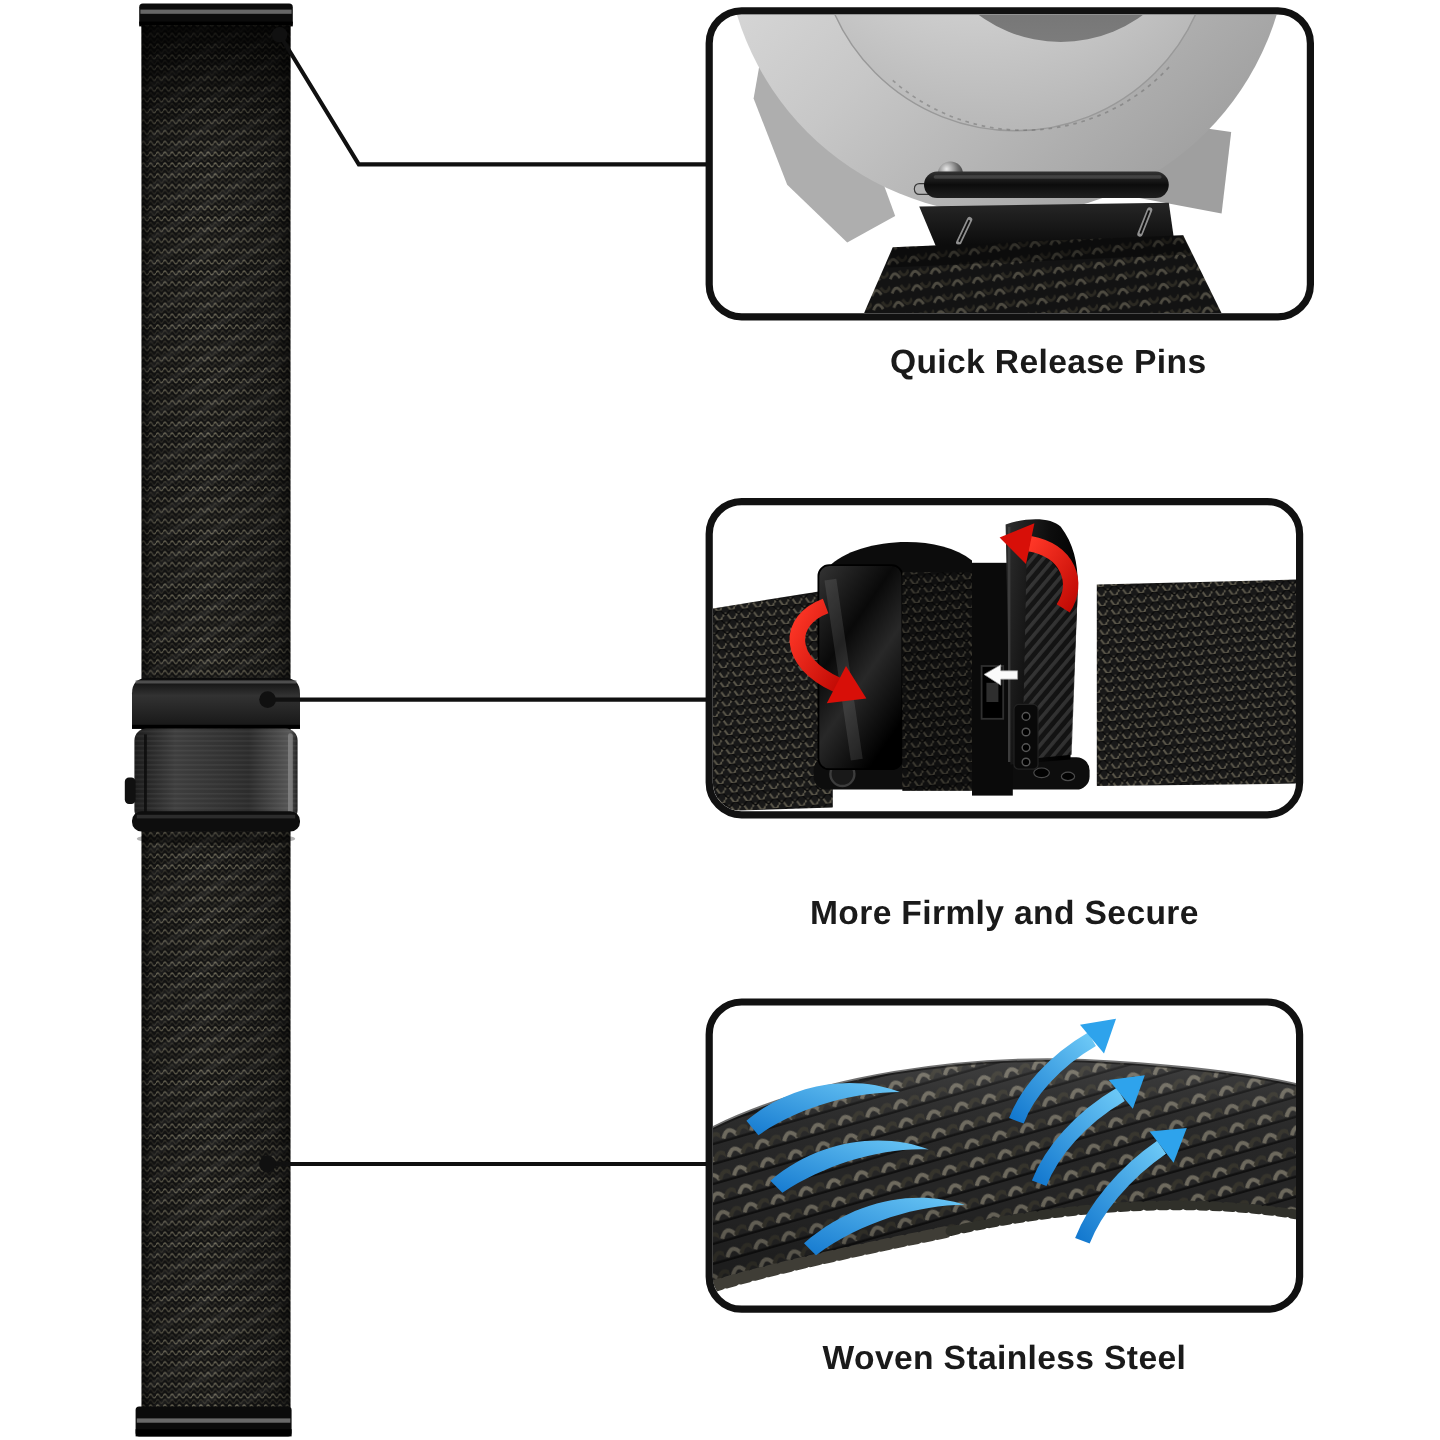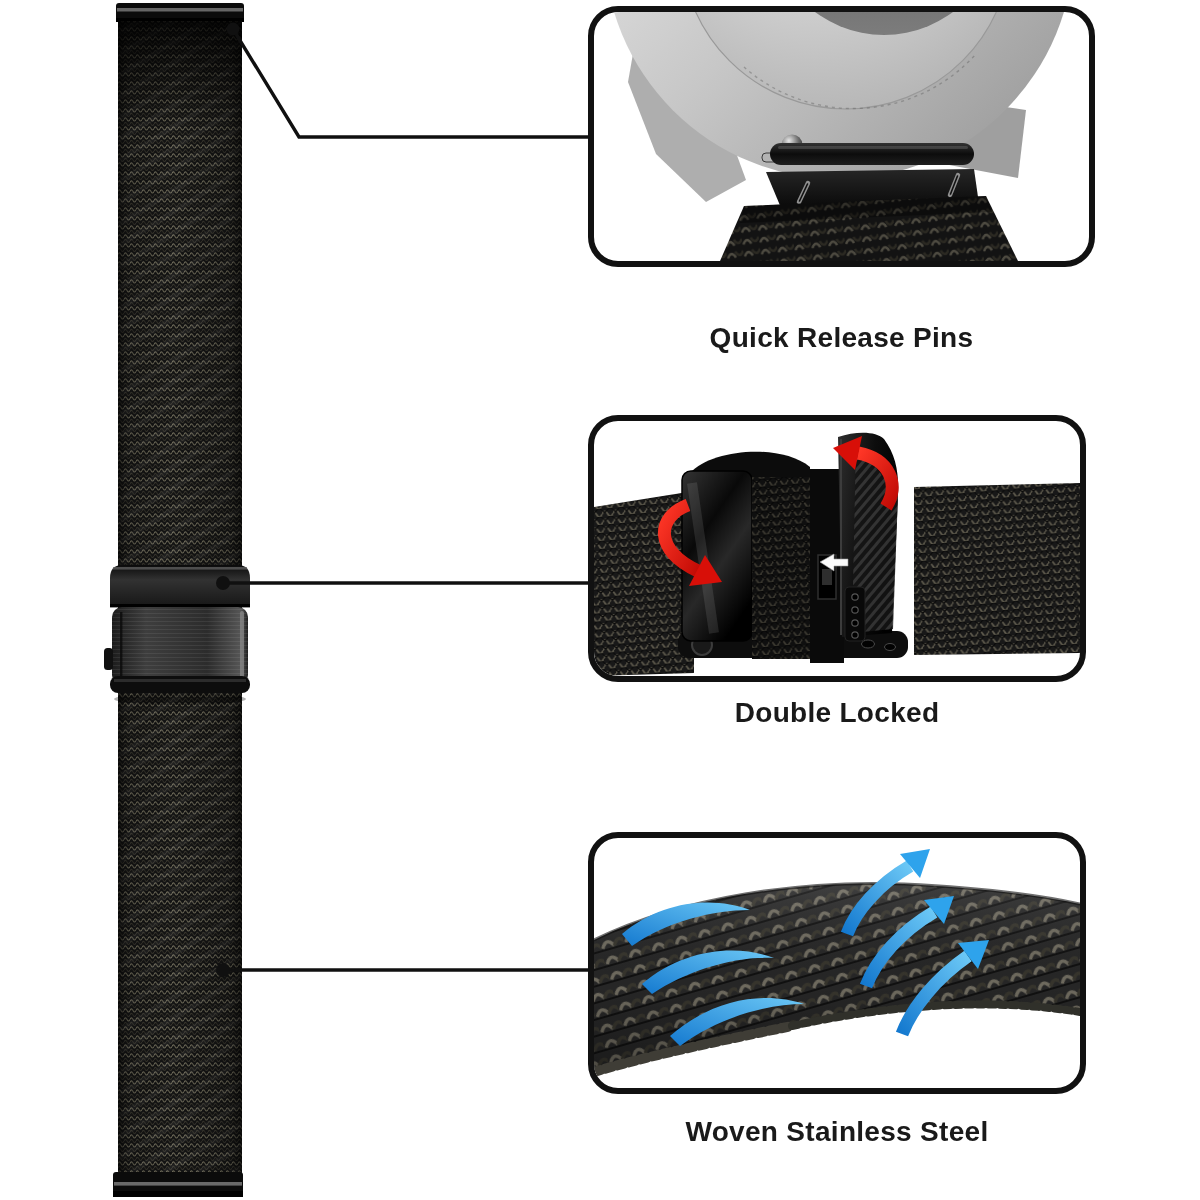--- a/index.html
+++ b/index.html
@@ -304,19 +304,19 @@
           </g>
           <g>
             <path d="M308,196 C318,170 342,140 374,118" stroke="url(#g3blue)" stroke-width="13" fill="none"></path>
             <polygon points="395,102 364,105 384,131" fill="#2ea3ec"></polygon>
           </g>
         </g>
       </svg>
     </div>
   </div>
 
-  <div class="caption" style="left:588px;top:287px;width:507px;margin-top:36px;">Quick Release Pins</div>
-
-  <div class="caption" style="left:588px;top:698px;width:498px;">Double Locked</div>
+  <div class="caption" style="left:620px;top:287px;width:507px;">Quick Release Pins</div>
+
+  <div class="caption" style="left:588px;top:746px;width:498px;">More Firmly and Secure</div>
 
   <div class="caption" style="left:588px;top:1117px;width:498px;">Woven Stainless Steel</div>
 
 </div>
 
 </body></html>

